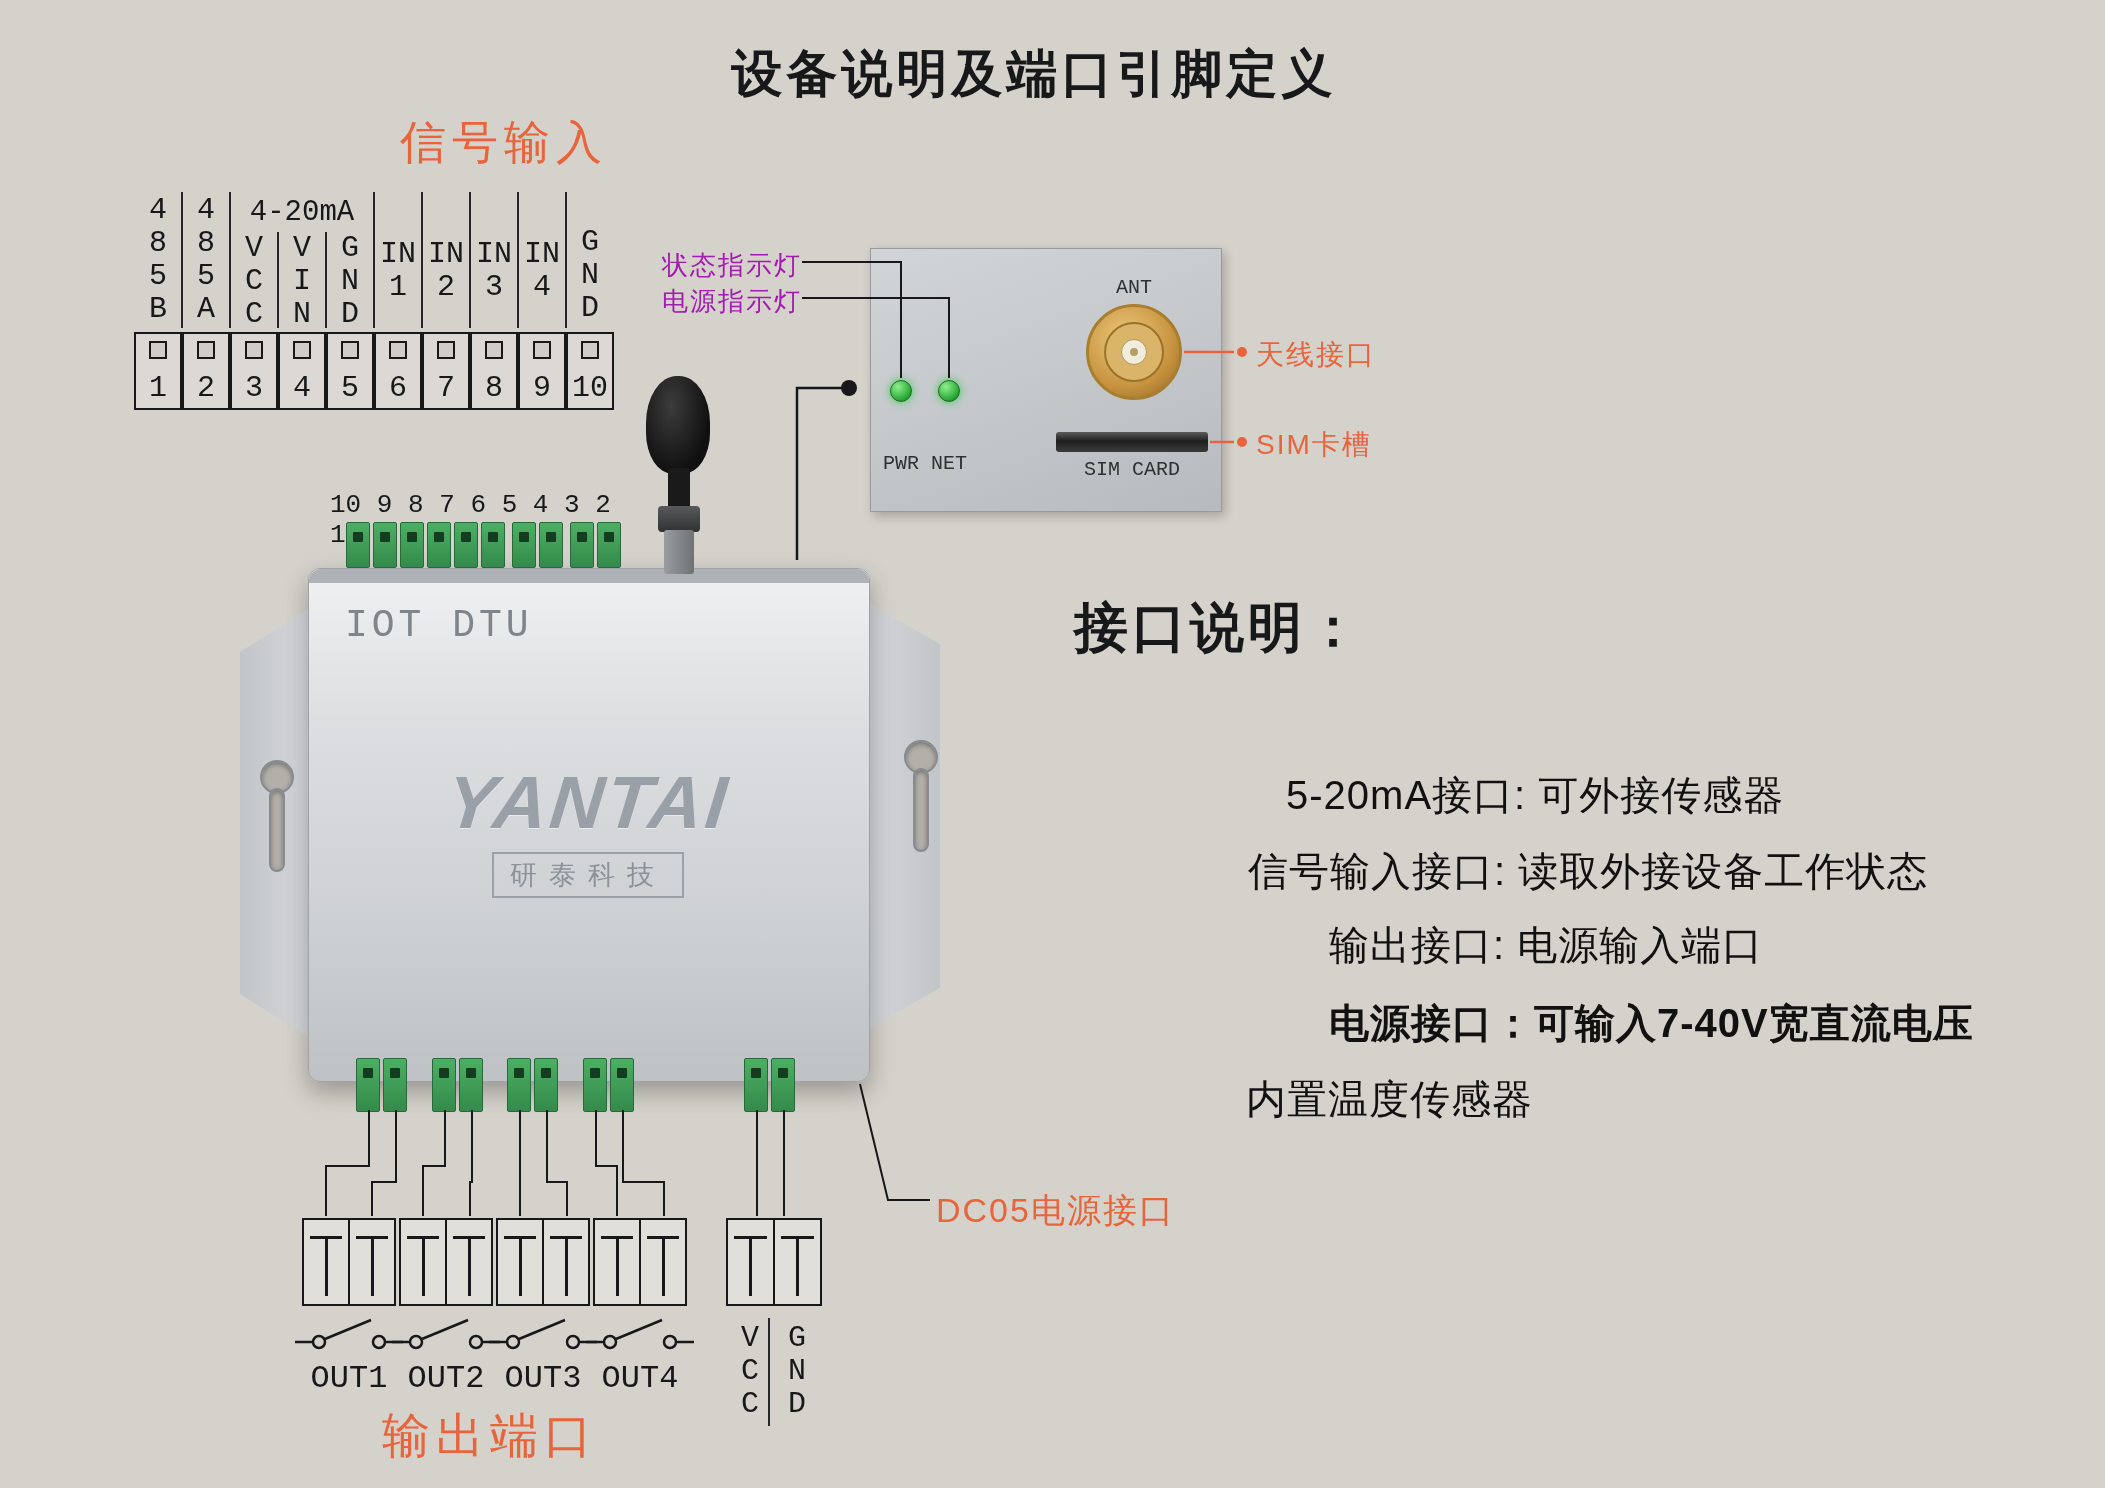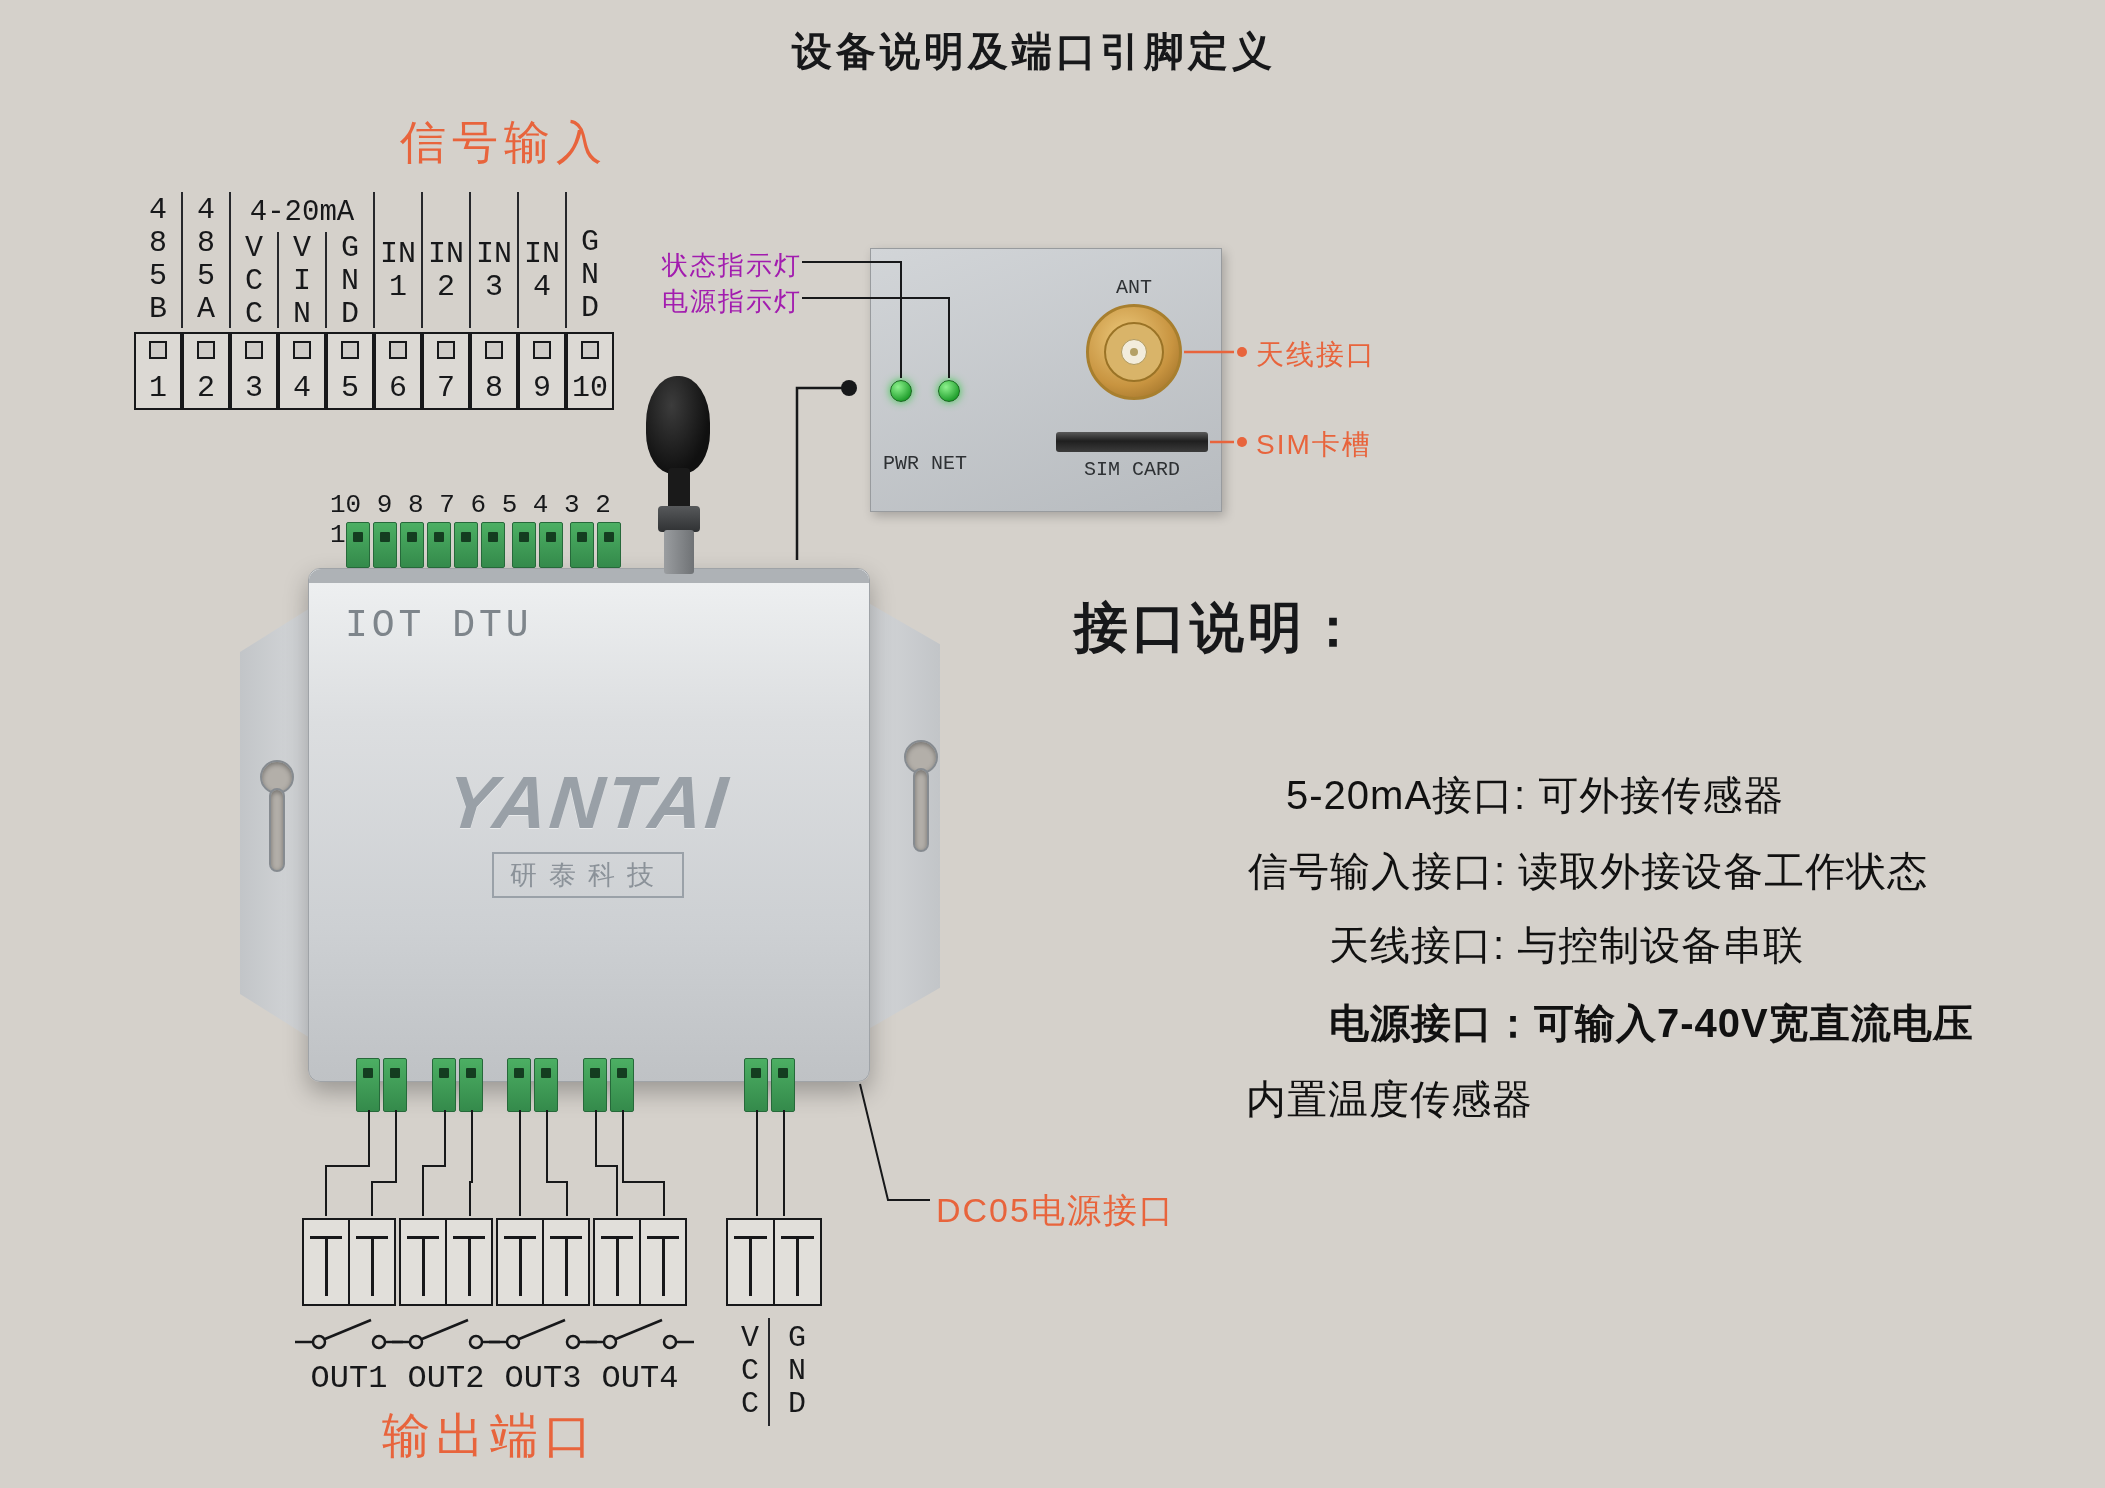--- a/index.html
+++ b/index.html
@@ -1,21 +1,21 @@
 <!DOCTYPE html>
 <html><head>
 <meta charset="utf-8">
 <style>
   html,body { margin:0; padding:0; background:#d5d1cb; }
   .canvas { position:relative; width:2105px; height:1488px; background:#d5d1cb; overflow:hidden;
             font-family:"Liberation Sans", sans-serif; color:#17181a; }
 
   
-  .title { position:absolute; top:24px; left:0; width:2068px; text-align:center;
-           font-size:40px; font-weight:bold; letter-spacing:4px; }
+  .title { position:absolute; top:40px; left:0; width:2068px; text-align:center;
+           font-size:51px; font-weight:bold; letter-spacing:4px; }
   .section-cn { position:absolute; font-size:46px; letter-spacing:6px; color:#e8643c; }
 
   
   .pin-v { position:absolute; width:22px; text-align:center; word-break:break-all;
            font:30px/33px "Liberation Mono", monospace; color:#17181a; }
   .pin-v.wide { width:40px; }
   .pin-div { position:absolute; width:2px; background:#26272b; }
   .group-lab { position:absolute; font:29px "Liberation Mono", monospace; text-align:center; }
   .nbox { position:absolute; width:48px; height:78px; border:2px solid #17181a; box-sizing:border-box;
           background:rgba(255,255,255,.18); }
@@ -230,21 +230,21 @@
 
   <div class="callout-sm z7" style="left:662px; top:248px;">状态指示灯</div>
   <div class="callout-sm z7" style="left:662px; top:284px;">电源指示灯</div>
   <div class="callout-or z7" style="left:1256px; top:336px;">天线接口</div>
   <div class="callout-or z7" style="left:1256px; top:426px;">SIM卡槽</div>
   <div class="callout-or z7" style="left:936px; top:1188px; font-size:34px;">DC05电源接口</div>
 
   <div class="info-head">接口说明：</div>
   <div class="info-item" style="left:1286px; top:768px;">5-20mA接口: 可外接传感器</div>
   <div class="info-item" style="left:1248px; top:844px;">信号输入接口: 读取外接设备工作状态</div>
-  <div class="info-item" style="left:1329px; top:918px;">天线接口: 与控制设备串联</div>
+  <div class="info-item" style="left:1329px; top:918px;">输出接口: 电源输入端口</div>
   <div class="info-item" style="left:1329px; top:996px;font-weight:bold;">电源接口：可输入7-40V宽直流电压</div>
   <div class="info-item" style="left:1246px; top:1072px;">内置温度传感器</div>
 
   <div class="rblock" style="left:302px; top:1218px;">
       <div class="rcell"></div>
       <div class="rcell"></div>
     </div>
   <div class="rblock" style="left:399px; top:1218px;">
       <div class="rcell"></div>
       <div class="rcell"></div>

